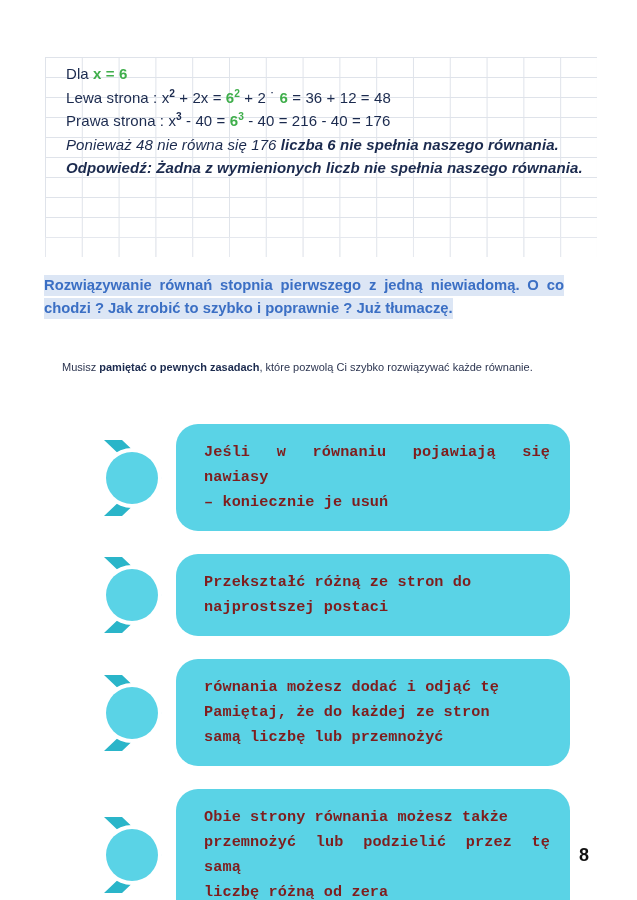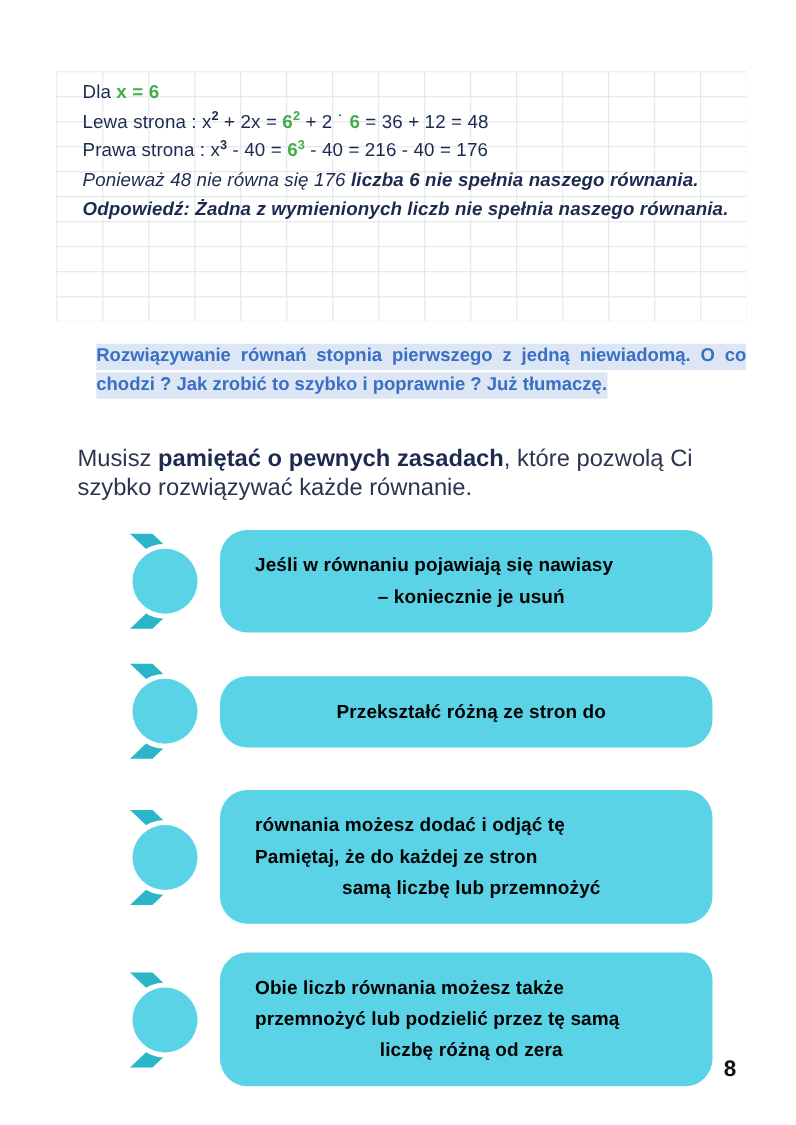--- a/index.html
+++ b/index.html
@@ -55,21 +55,21 @@
   .math-lines .ln { white-space: nowrap; }
   .math-lines .ln.wrap { white-space: normal; font-style: italic; }
   .g { color: #3fae4b; font-weight: bold; }
   .b { font-weight: bold; }
   sup { font-size: .68em; vertical-align: super; line-height: 0; }
   .sup-b { font-weight: bold; }
 
   
   #intro-highlight {
     position: absolute;
-    left: 77px;
+    left: 44px;
     top: 274px;
     width: 520px;
     font-size: 14.8px;
     font-weight: bold;
     line-height: 23px;
     color: #3b6fc4;
     text-align: justify;
   }
   #intro-highlight .hl {
     background: #dce6f5;
@@ -77,21 +77,21 @@
     -webkit-box-decoration-break: clone;
     padding: 2px 0 3px 0;
   }
 
   
   #body-paragraph {
     position: absolute;
     left: 62px;
     top: 356px;
     width: 520px;
-    font-size: 19px;
+    font-size: 11px;
     line-height: 23px;
     color: #2c3550;
   }
   #body-paragraph b { color: #1b2a4e; }
 
   
   #rules {
     position: absolute;
     left: 100px;
     top: 424px;
@@ -110,33 +110,34 @@
     flex: 0 0 84px;
     z-index: 2;
   }
   .rule-icon svg { display: block; }
   .rule-box {
     position: relative;
     margin-left: -8px;
     flex: 1 1 auto;
     background: #5ad3e6;
     border-radius: 22px;
-    color: #000000;
+    color: #7f1d1d;
     font-weight: bold;
     font-size: 15.2px;
     line-height: 25px;
     letter-spacing: .1px;
     padding: 16px 20px 16px 28px;
     text-align: justify;
     text-justify: inter-word;
     box-sizing: border-box;
     z-index: 1;
+    font-family: Liberation Mono, monospace;
   }
   .rule-box p { margin: 0; }
-  .rule-box p:last-child { text-align: center; }
+  .rule-box p:last-child { text-align: left; }
 
   
   #page-number {
     position: absolute;
     right: 48px;
     bottom: 34px;
     font-size: 18px;
     font-weight: bold;
     color: #101010;
   }
@@ -182,20 +183,21 @@
   <div class="rule-row">
     <div class="rule-icon">
       <svg width="84" height="80" viewBox="0 0 84 80" xmlns="http://www.w3.org/2000/svg">
         <path d="M22 2 L62 40 L22 78 L4 78 L44 40 L4 2 Z" fill="#2ab5c9"></path>
         <circle cx="32" cy="40" r="30" fill="#ffffff"></circle>
         <circle cx="32" cy="40" r="26" fill="#5ad3e6"></circle>
       </svg>
     </div>
     <div class="rule-box">
       <p>Przekształć różną ze stron do</p>
+      <p>najprostszej postaci</p>
     </div>
   </div>
 
   <div class="rule-row">
     <div class="rule-icon">
       <svg width="84" height="80" viewBox="0 0 84 80" xmlns="http://www.w3.org/2000/svg">
         <path d="M22 2 L62 40 L22 78 L4 78 L44 40 L4 2 Z" fill="#2ab5c9"></path>
         <circle cx="32" cy="40" r="30" fill="#ffffff"></circle>
         <circle cx="32" cy="40" r="26" fill="#5ad3e6"></circle>
       </svg>
@@ -209,21 +211,21 @@
 
   <div class="rule-row">
     <div class="rule-icon">
       <svg width="84" height="80" viewBox="0 0 84 80" xmlns="http://www.w3.org/2000/svg">
         <path d="M22 2 L62 40 L22 78 L4 78 L44 40 L4 2 Z" fill="#2ab5c9"></path>
         <circle cx="32" cy="40" r="30" fill="#ffffff"></circle>
         <circle cx="32" cy="40" r="26" fill="#5ad3e6"></circle>
       </svg>
     </div>
     <div class="rule-box">
-      <p>Obie liczb równania możesz także</p>
+      <p>Obie strony równania możesz także</p>
       <p>przemnożyć lub podzielić przez tę samą</p>
       <p>liczbę różną od zera</p>
     </div>
   </div>
 
 </div>
 
 <div id="page-number">8</div>
 
 </body></html>

